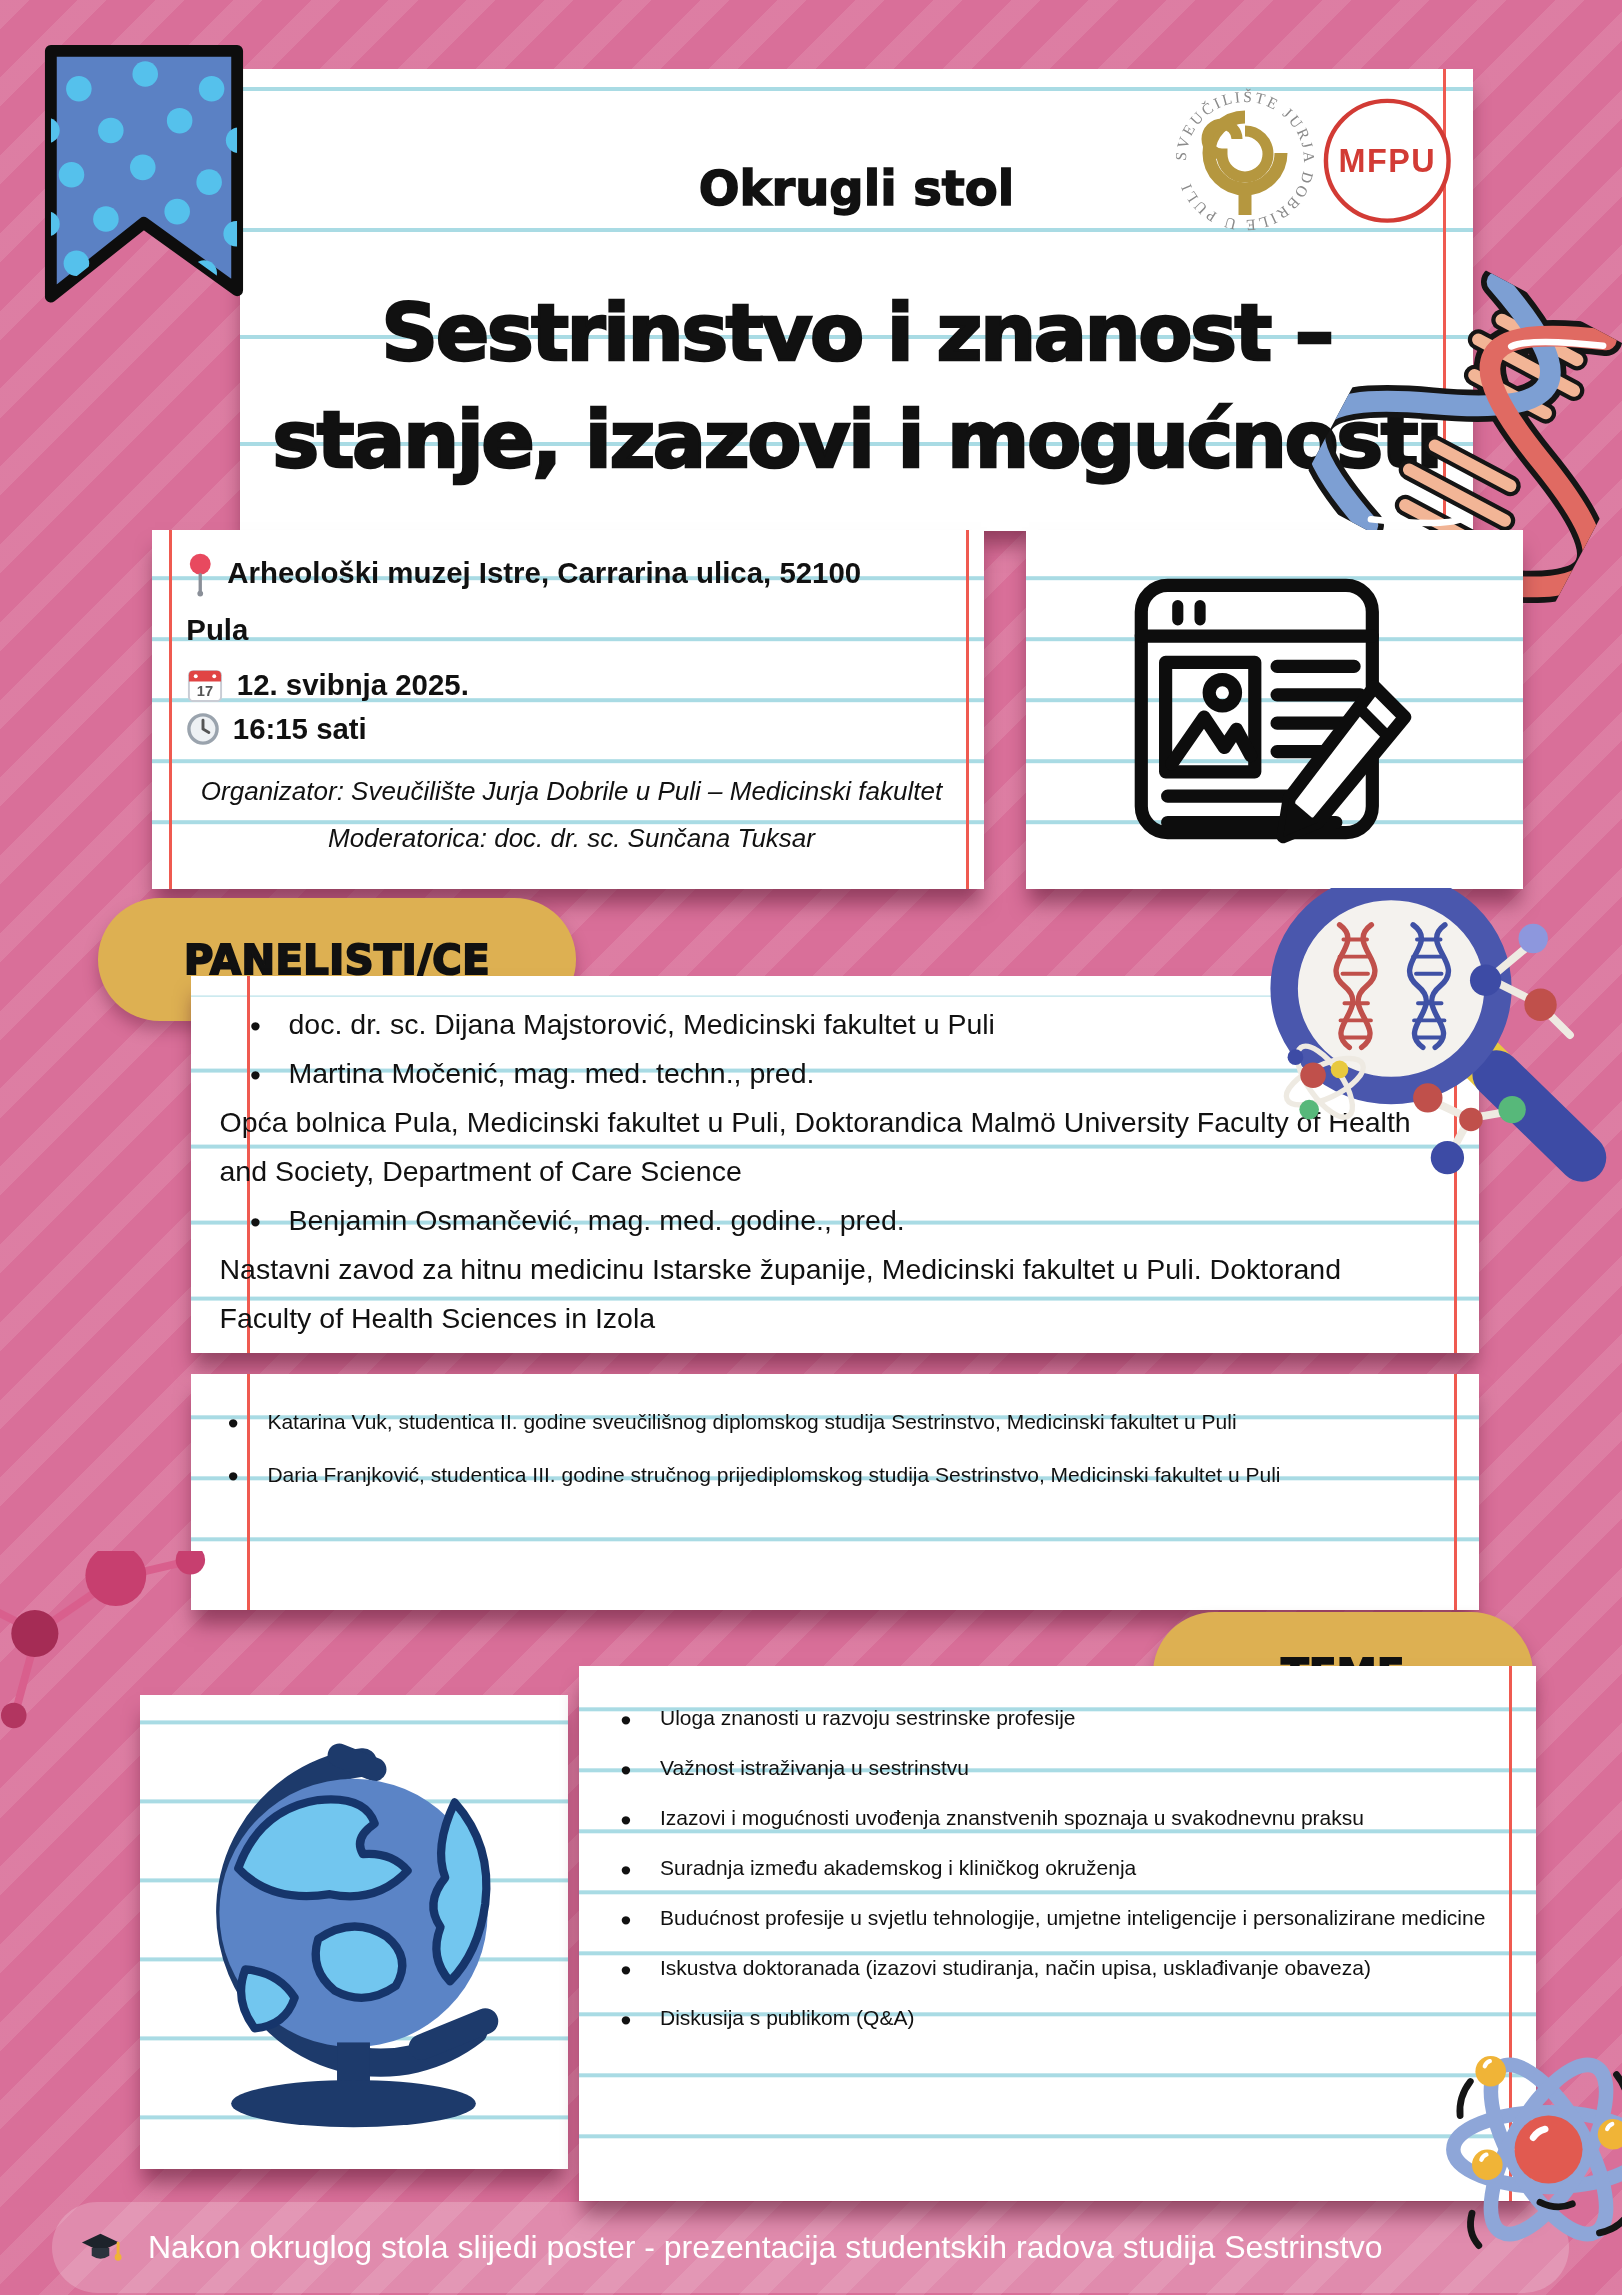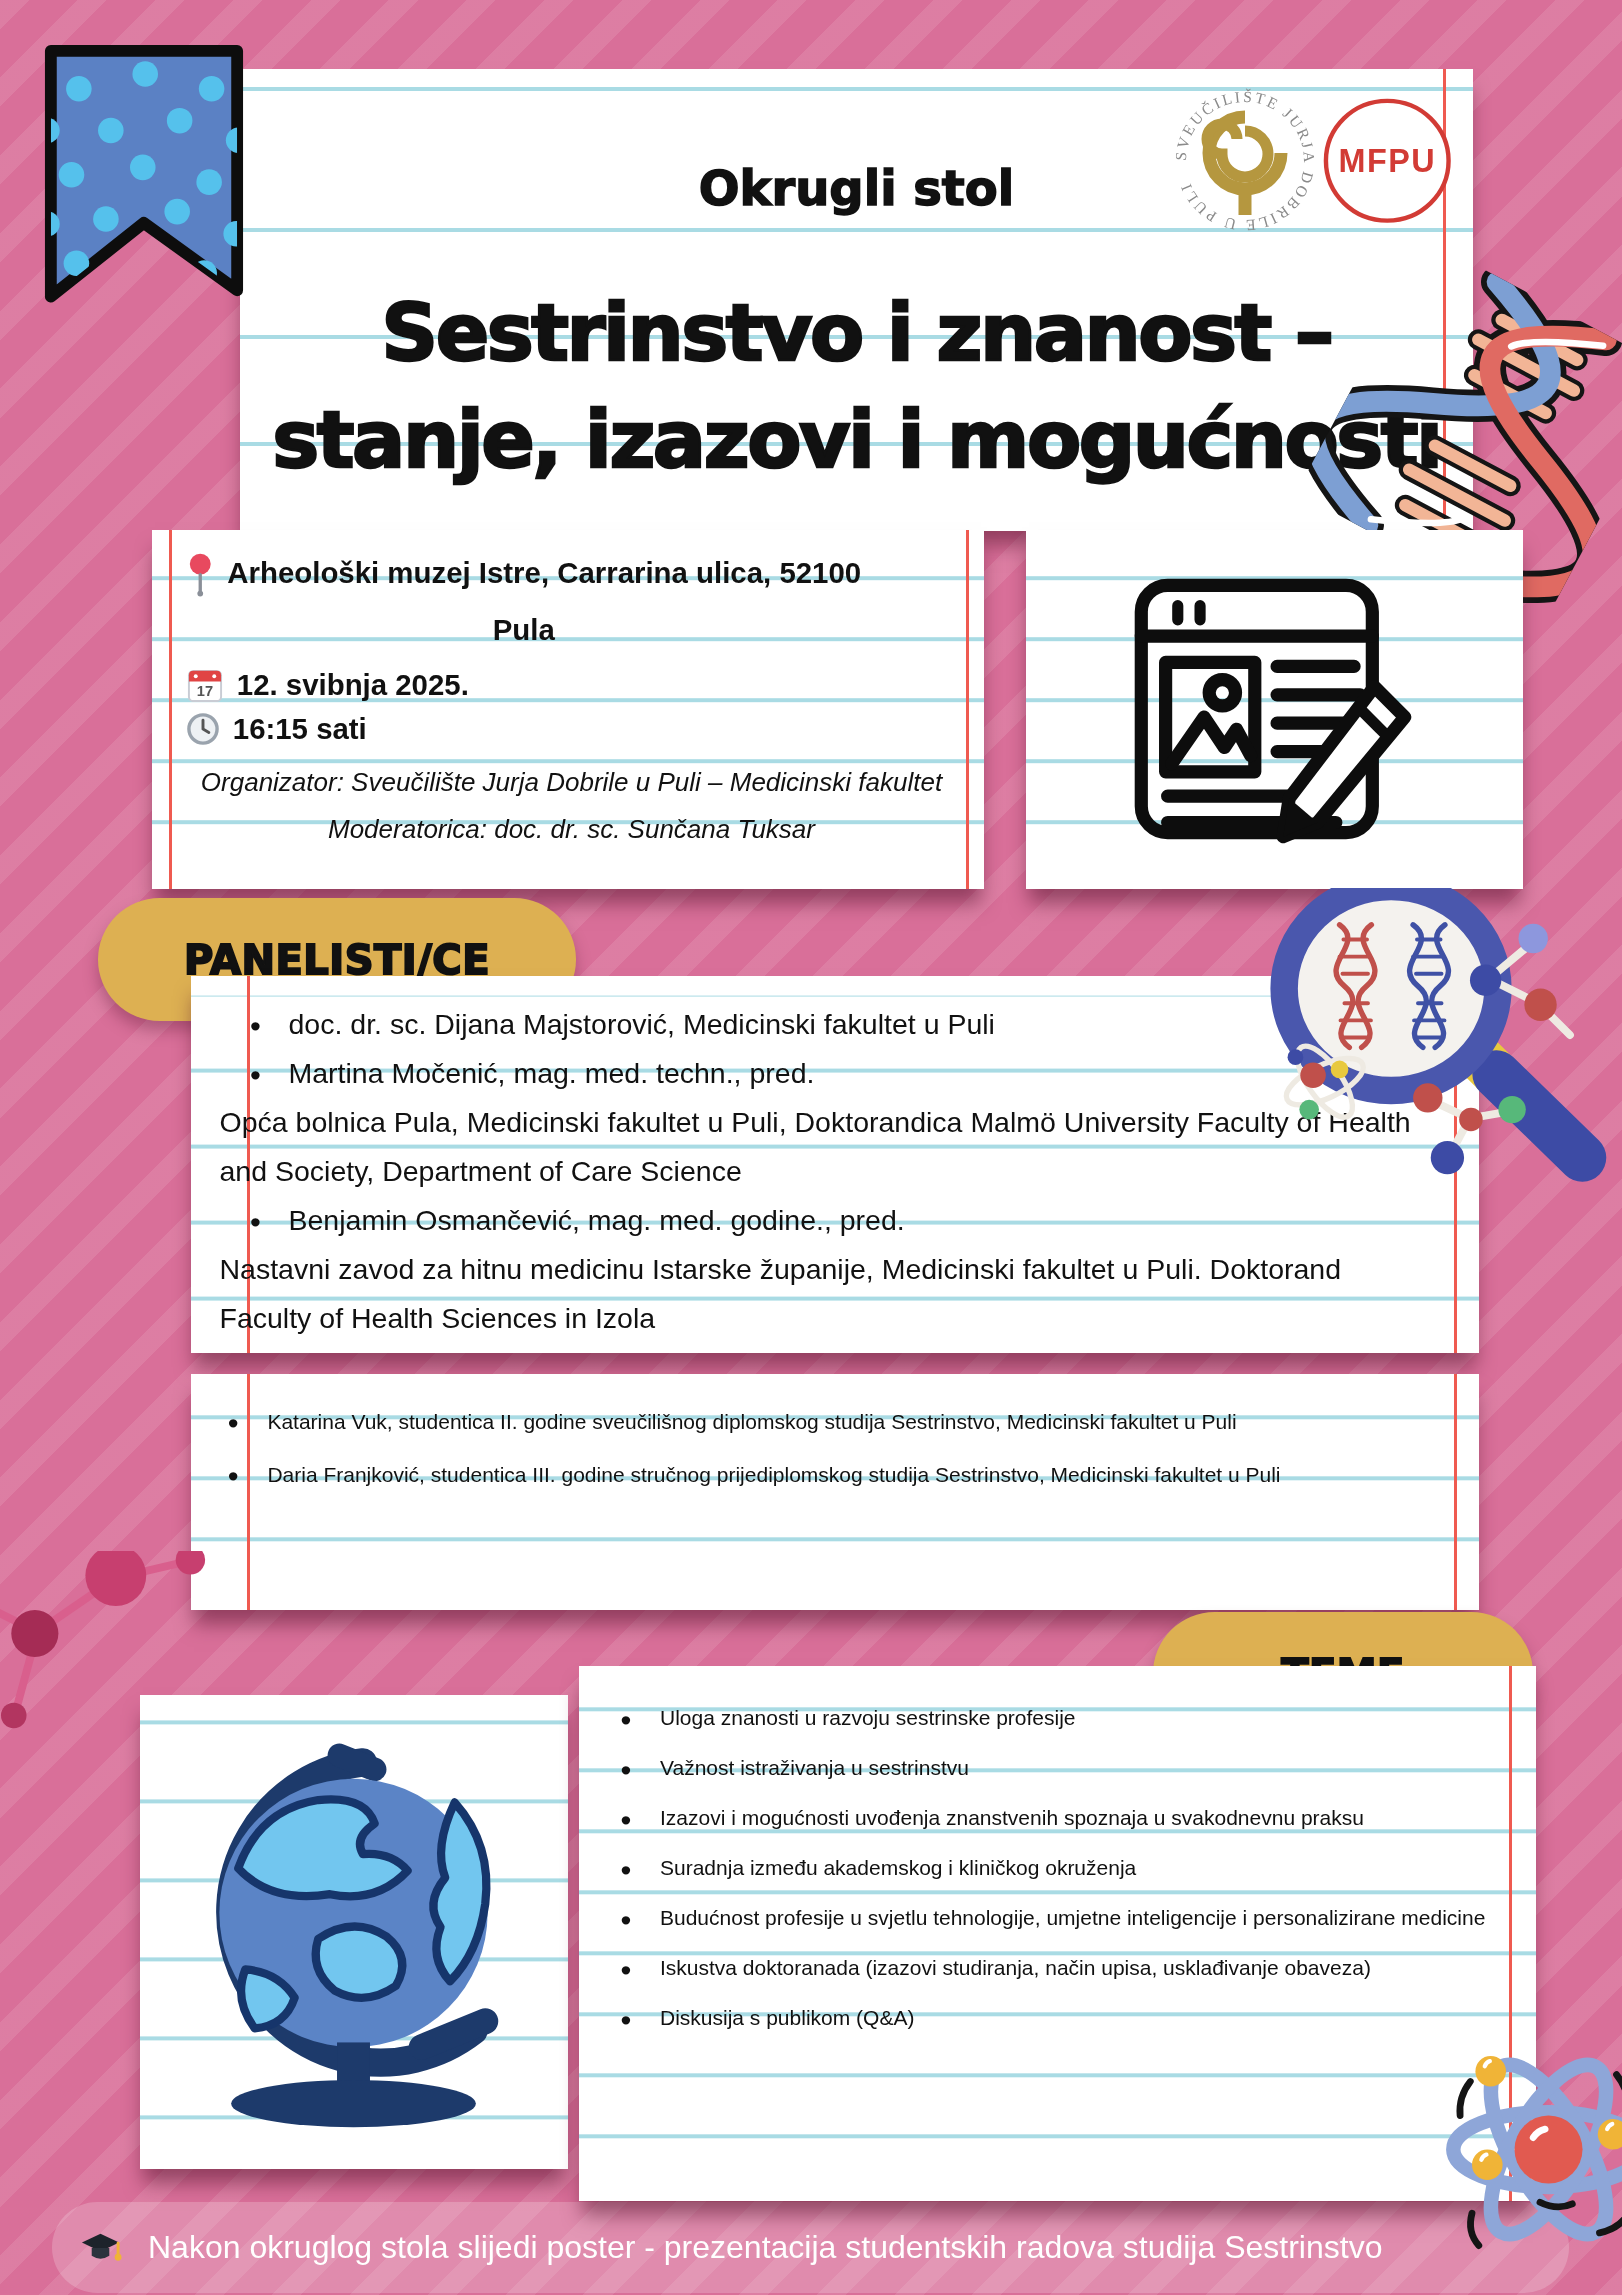--- a/index.html
+++ b/index.html
@@ -32,21 +32,21 @@
     font-family:"DejaVu Sans","Liberation Sans",sans-serif;
     font-weight:bold;font-size:48px;-webkit-text-stroke:1.5px #111;
   }
   .titles{
     position:absolute;left:0;right:0;top:211px;text-align:center;
     font-family:"DejaVu Sans","Liberation Sans",sans-serif;
     font-weight:bold;font-size:79px;line-height:107px;letter-spacing:-2.5px;
     -webkit-text-stroke:2.5px #111;
   }
   .event-content{position:absolute;left:34px;right:27px;top:13.7px;bottom:7.9px;display:flex;flex-direction:column;}
-  .erow{display:flex;align-items:flex-start;gap:12.8px;text-align:center;}
+  .erow{display:flex;align-items:flex-start;gap:12.8px;}
   .etext{font-weight:bold;font-size:29.4px;line-height:57px;}
   .eitalic{font-style:italic;font-size:26px;line-height:43px;text-align:center;}
   ul.plist{margin:0;padding:0;list-style:none;font-size:28.5px;}
   ul.plist li{position:relative;}
   ul.plist li.b{padding-left:69px;}
   ul.plist li.b::before{content:"●";position:absolute;left:30px;top:1px;font-size:19.6px;}
   ul.plist li.c{padding-left:0;}
   ul.hang{margin:0;padding:0;list-style:none;font-size:21px;}
   ul.hang li{position:relative;padding-left:47px;}
   ul.hang li::before{content:"●";position:absolute;left:6.9px;top:1px;font-size:19.6px;}
@@ -140,21 +140,21 @@
         </svg>
         <div class="etext" style="line-height:38px;">12. svibnja 2025.</div>
       </div>
       <div class="erow" style="margin-top:8.8px;">
         <svg width="34" height="34" viewBox="0 0 70 70">
           <circle cx="35" cy="35" r="29" fill="#eef1f4" stroke="#9aa3ad" stroke-width="7"></circle>
           <path d="M35 35 L35 17 M35 35 L47 42" stroke="#555" stroke-width="6" stroke-linecap="round"></path>
         </svg>
         <div class="etext" style="line-height:34px;">16:15 sati</div>
       </div>
-      <div class="eitalic" style="margin-top:15px;">Organizator: Sveučilište Jurja Dobrile u Puli – Medicinski fakultet</div>
+      <div class="eitalic" style="margin-top:24px;">Organizator: Sveučilište Jurja Dobrile u Puli – Medicinski fakultet</div>
       <div class="eitalic" style="margin-top:3.9px;">Moderatorica: doc. dr. sc. Sunčana Tuksar</div>
     </div>
   </div>
 
   <div class="paper" style="left:1026px;top:530px;width:497px;height:359px;--ls:61px;background-position-y:-10.8px;">
     <svg style="position:absolute;left:88px;top:27px;" width="314" height="304" viewBox="0 0 300 300">
       <g fill="none" stroke="#0d0d0d" stroke-width="13" stroke-linecap="round" stroke-linejoin="round">
         <rect x="22" y="28" width="228" height="244" rx="26"></rect>
         <path d="M22 78 H250"></path>
         <path d="M58 48 v14 M80 48 v14" stroke-width="11"></path>

